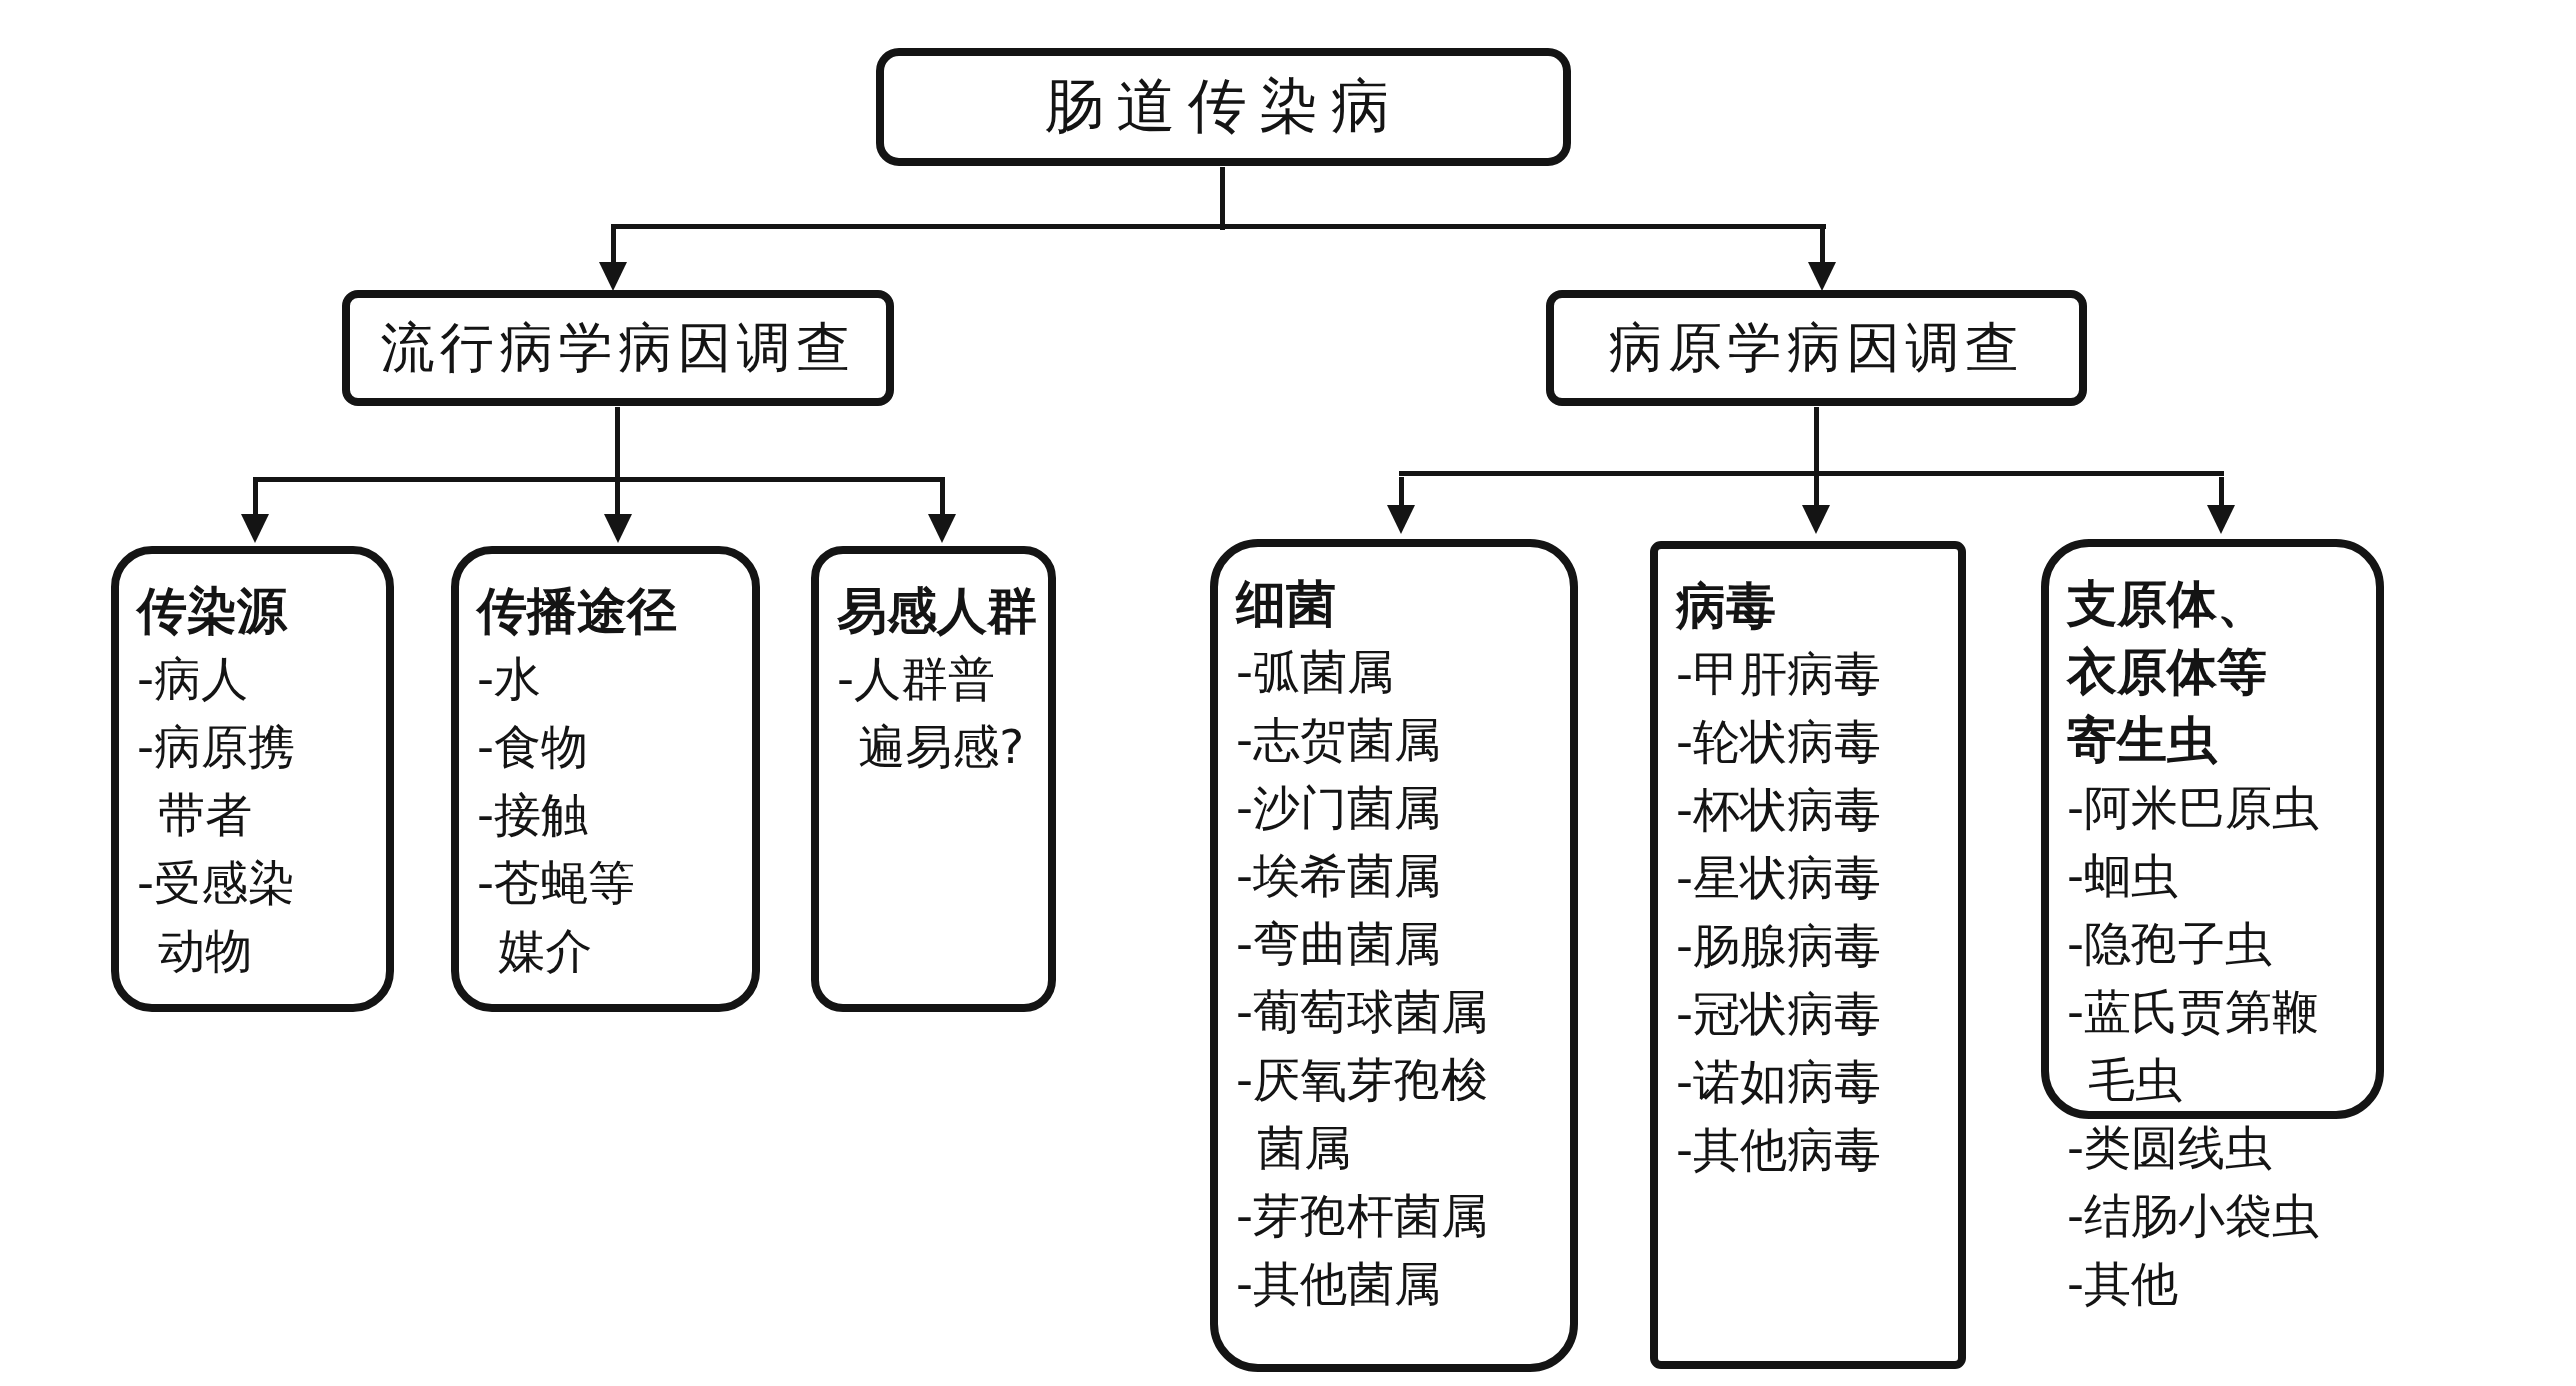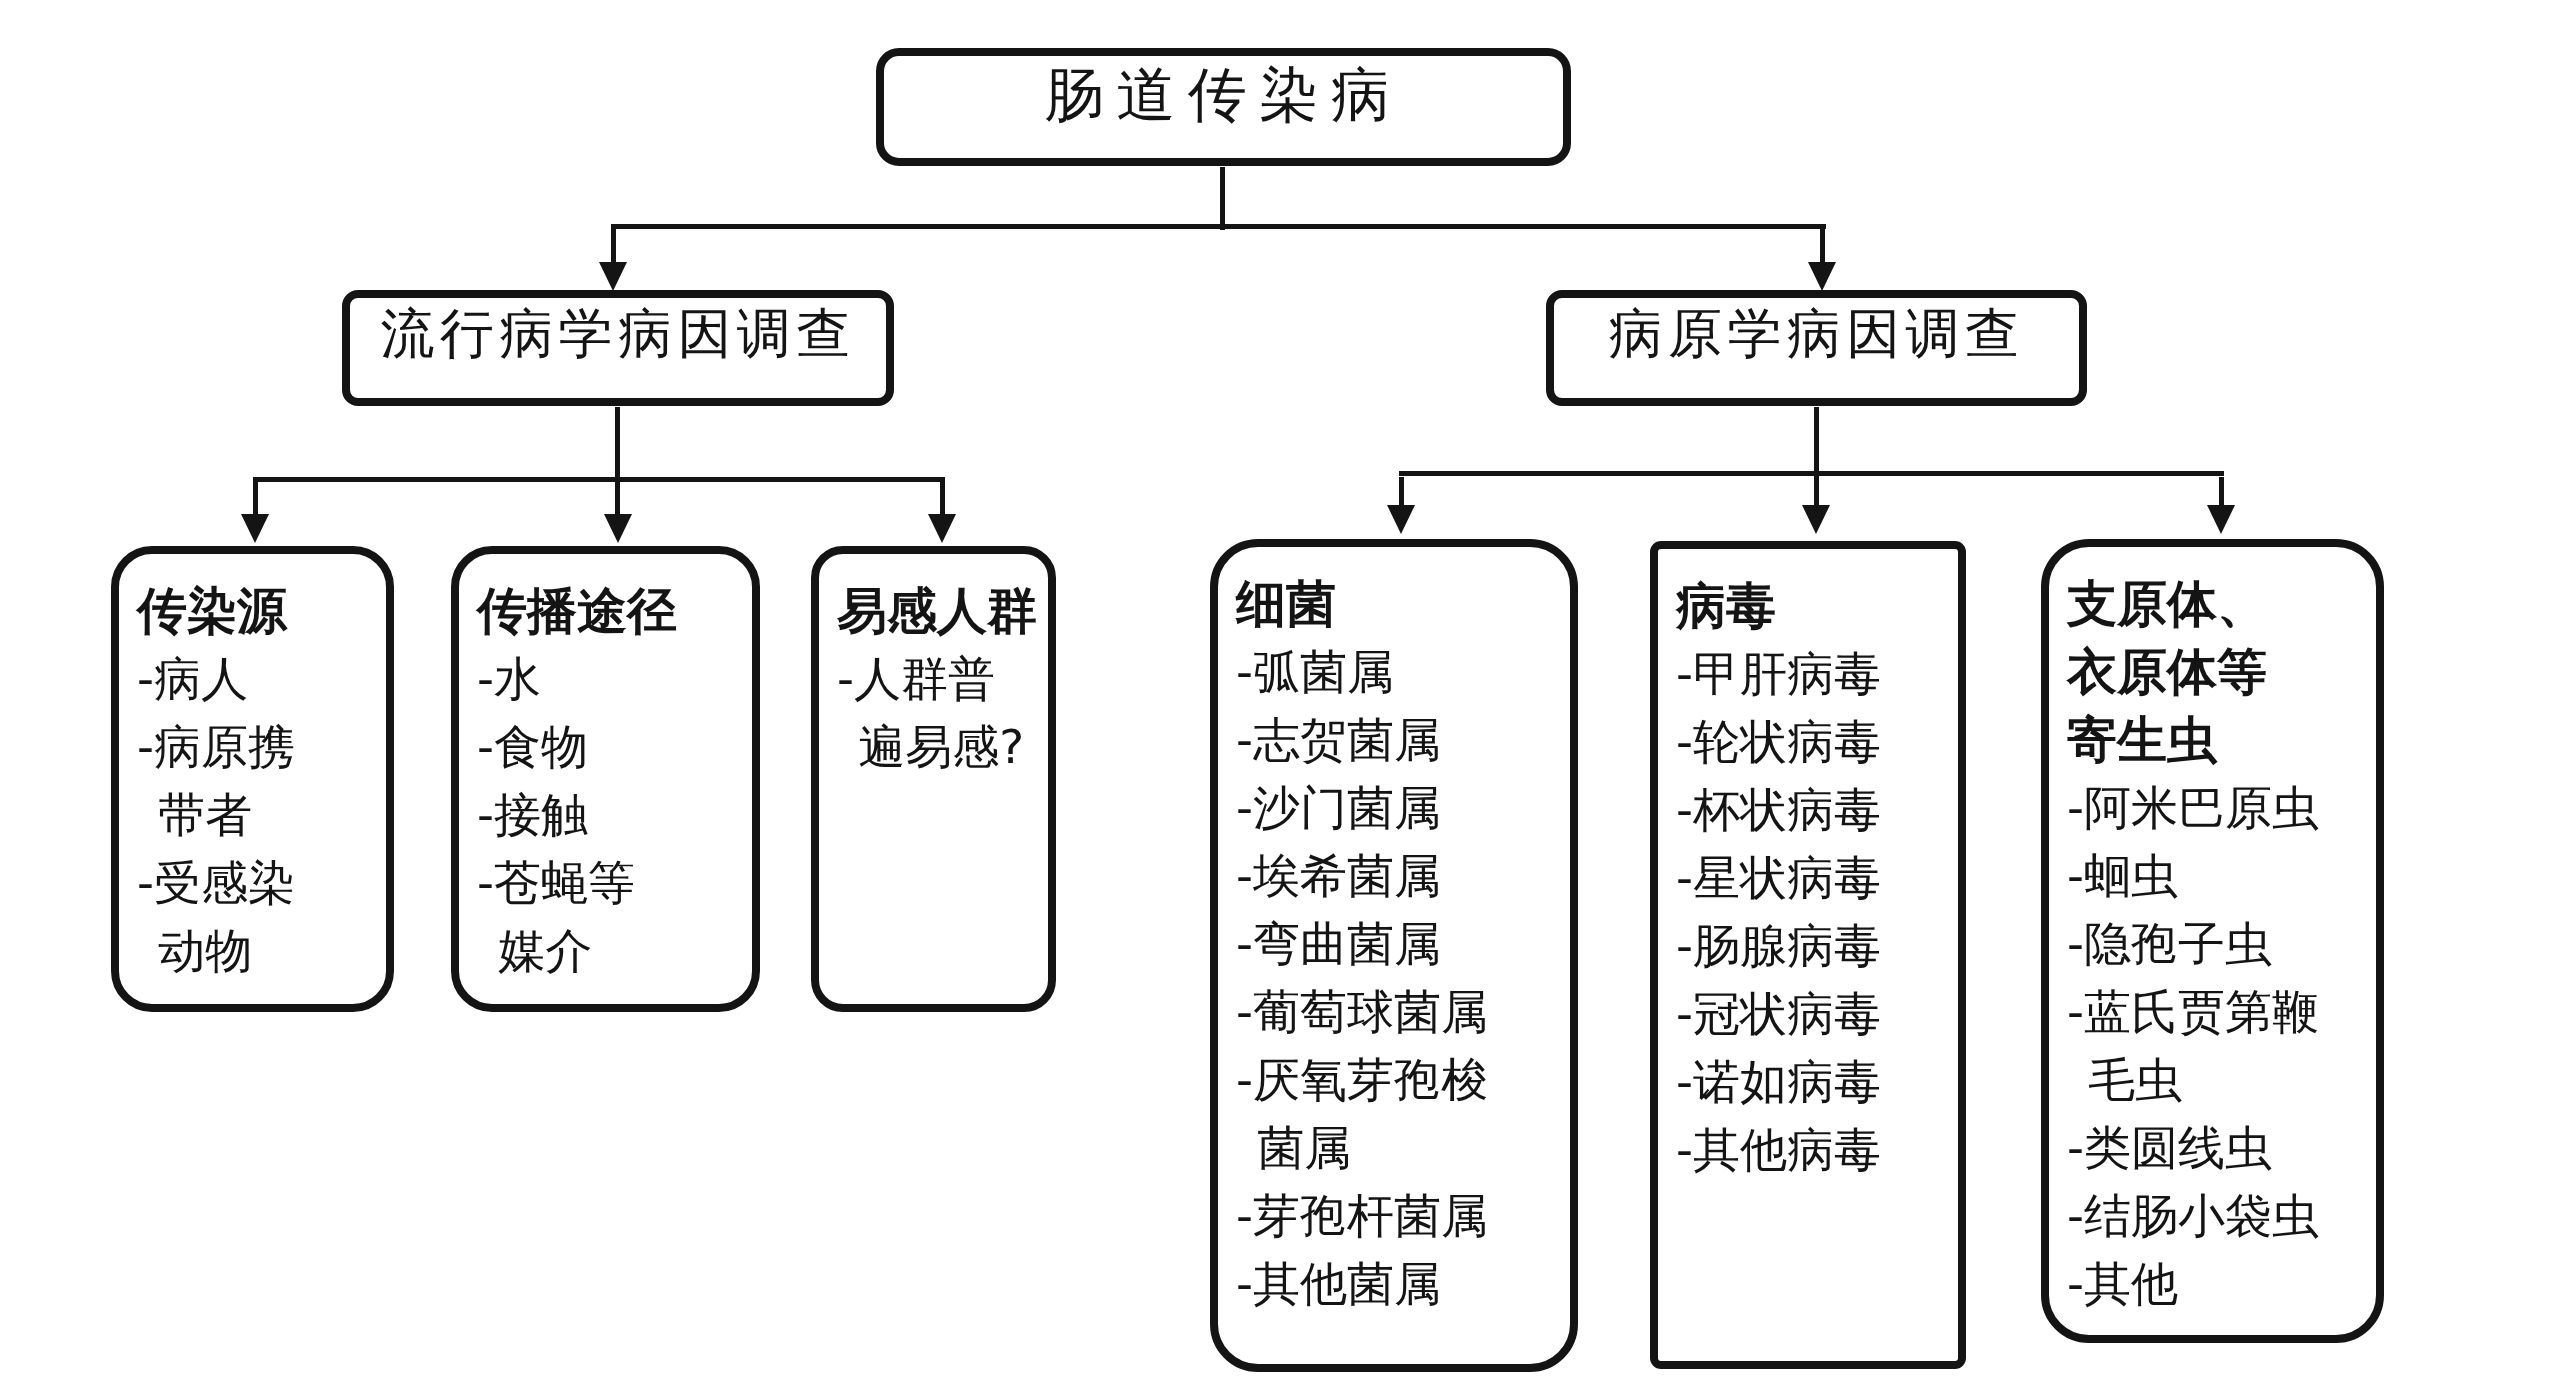--- a/index.html
+++ b/index.html
@@ -14,34 +14,34 @@
     overflow: hidden;
   }
   .box {
     position: absolute;
     box-sizing: border-box;
     border: 8px solid var(--ink);
     background: var(--paper);
   }
   .center-text {
     display: flex;
-    align-items: flex-start;
+    align-items: center;
     justify-content: center;
     white-space: pre;
   }
   
   .b-root  { left: 876px;  top: 48px;  width: 695px; height: 118px; border-radius: 23px; font-size: 59px; letter-spacing: 12.5px; }
   .b-headL { left: 342px;  top: 290px; width: 552px; height: 116px; border-radius: 16px; font-size: 54px; letter-spacing: 5.4px; font-family: Liberation Serif, serif; }
   .b-headR { left: 1546px; top: 290px; width: 541px; height: 116px; border-radius: 16px; font-size: 54px; letter-spacing: 5.4px; }
   .b-leaf1 { left: 111px;  top: 546px; width: 283px; height: 466px; border-radius: 41px; }
   .b-leaf2 { left: 451px;  top: 546px; width: 309px; height: 466px; border-radius: 41px; }
   .b-leaf3 { left: 811px;  top: 546px; width: 245px; height: 466px; border-radius: 32px; }
   .b-tall1 { left: 1210px; top: 539px; width: 368px; height: 833px; border-radius: 48px; }
   .b-tall2 { left: 1650px; top: 541px; width: 316px; height: 828px; border-radius: 11px; }
-  .b-tall3 { left: 2041px; top: 539px; width: 343px; height: 804px; border-radius: 48px; }
+  .b-tall3 { left: 2041px; top: 539px; width: 343px; height: 580px; border-radius: 48px; }
   .leafbox { padding: 23px 10.7px 12.5px 18px; }
   .leaf-title {
     font-weight: 700;
     font-size: 50px;
     line-height: 68px;
     white-space: pre;
   }
   .leaf-items { }
   .leaf-item {
     font-size: 47px;

